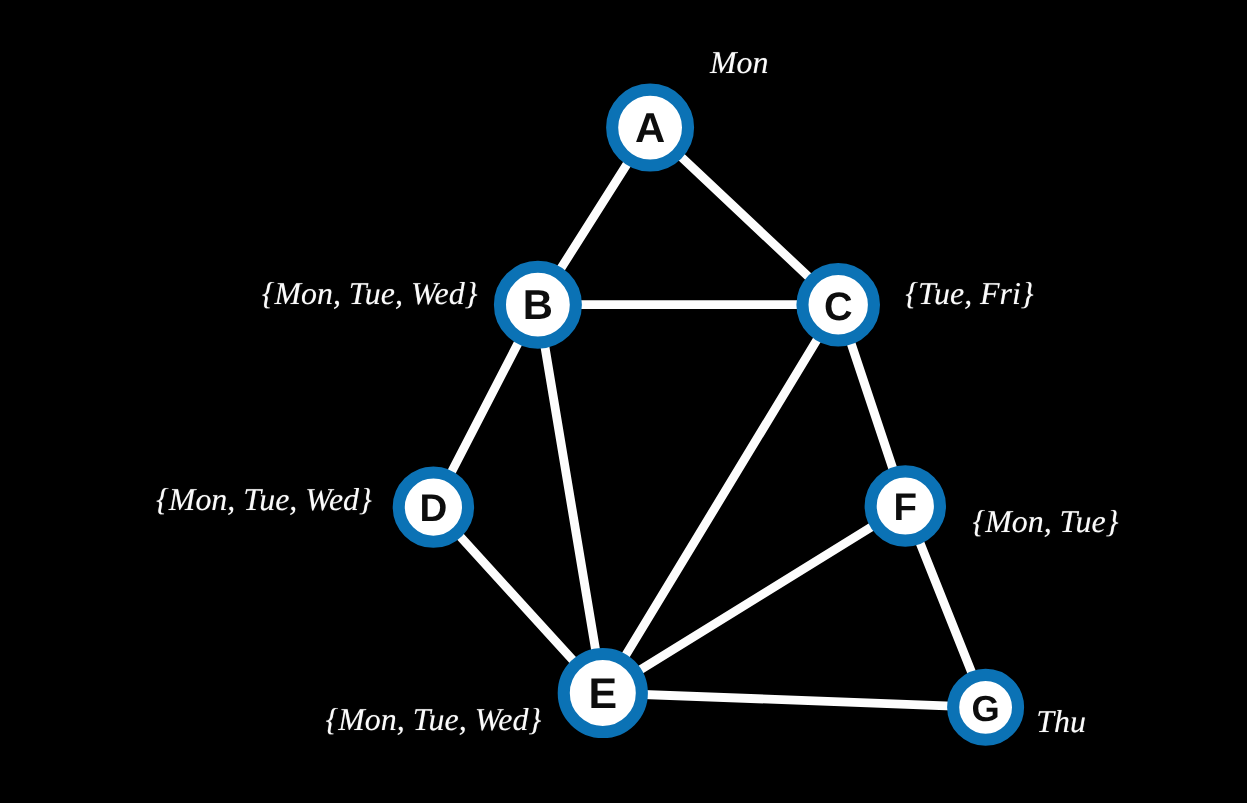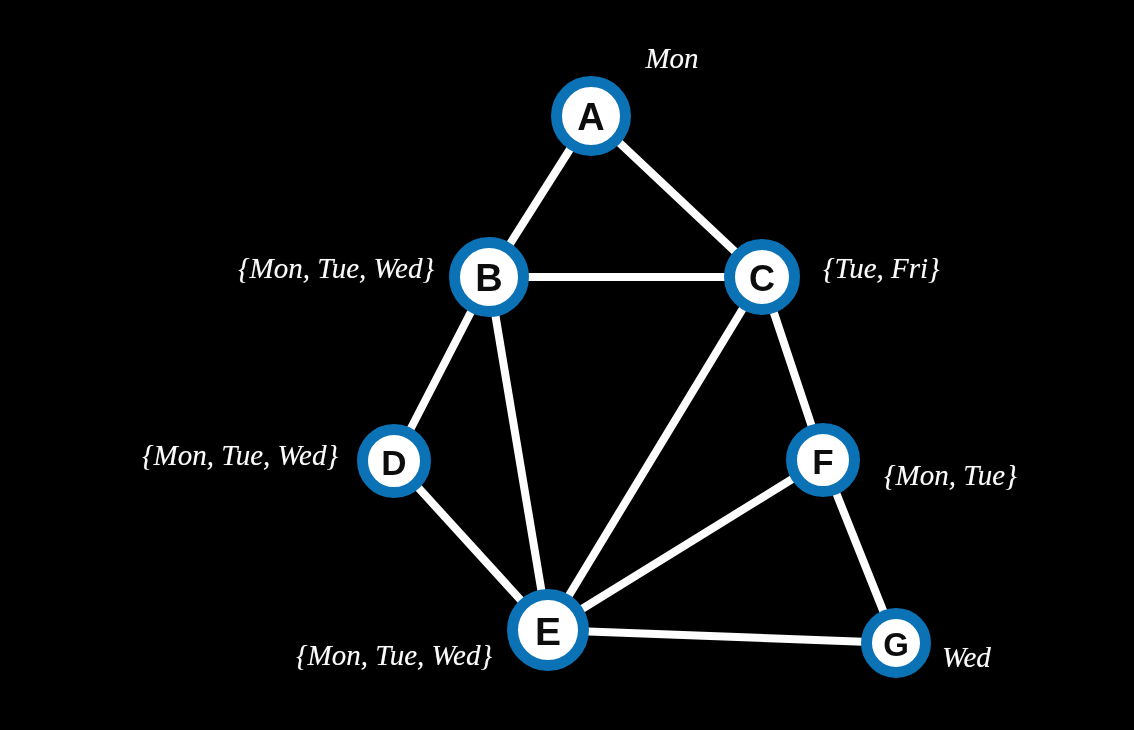--- a/index.html
+++ b/index.html
@@ -114,15 +114,15 @@
         </g>
       </g>
   </svg>
   <div id="labels-layer">
       <div class="domain-label anchor-center" style="left: 672px; top: 58px; color: rgb(251, 251, 251);">Mon</div>
       <div class="domain-label anchor-right" style="left: 434px; top: 268px; color: rgb(251, 251, 251);">{Mon, Tue, Wed}</div>
       <div class="domain-label anchor-left" style="left: 823px; top: 268px; color: rgb(251, 251, 251);">{Tue, Fri}</div>
       <div class="domain-label anchor-right" style="left: 338px; top: 455px; color: rgb(251, 251, 251);">{Mon, Tue, Wed}</div>
       <div class="domain-label anchor-right" style="left: 492px; top: 655px; color: rgb(251, 251, 251);">{Mon, Tue, Wed}</div>
       <div class="domain-label anchor-left" style="left: 884px; top: 463px; color: rgb(251, 251, 251); margin-top: 12px;">{Mon, Tue}</div>
-      <div class="domain-label anchor-left" style="left: 942px; top: 657px; color: rgb(251, 251, 251);">Wed</div>
+      <div class="domain-label anchor-left" style="left: 942px; top: 657px; color: rgb(251, 251, 251);">Thu</div>
     </div>
 </div>
 
 </body></html>

